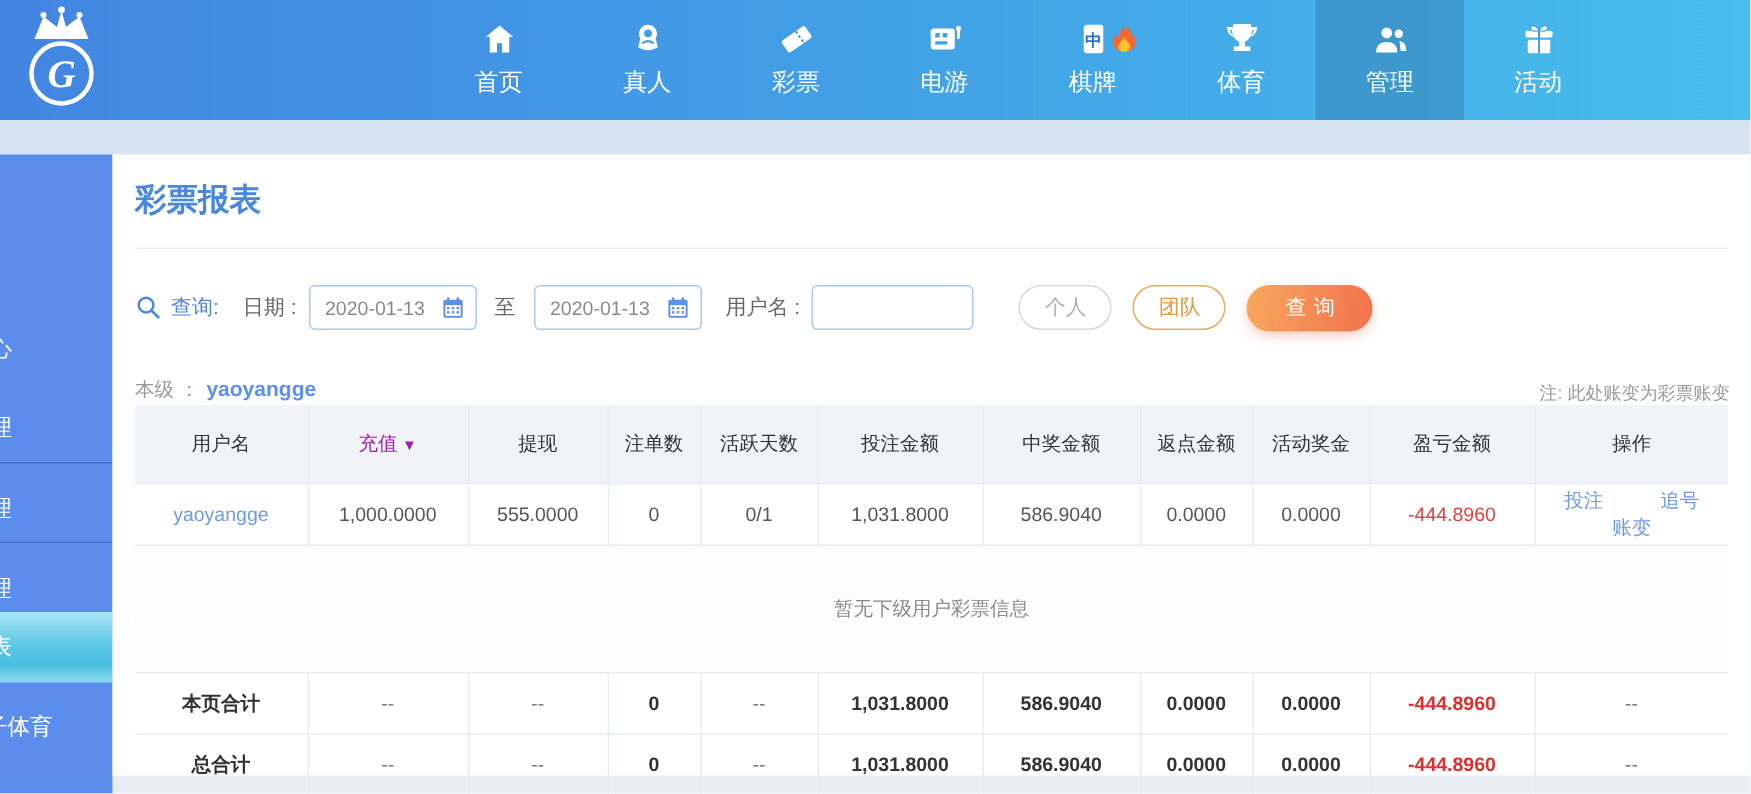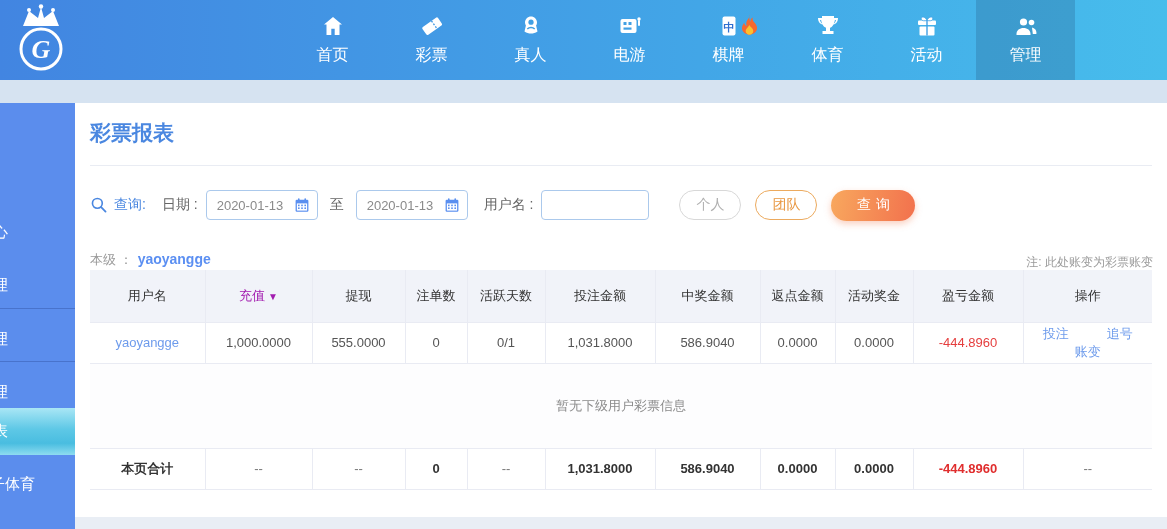--- a/index.html
+++ b/index.html
@@ -92,34 +92,34 @@
 
   <nav class="nav-items">
     <div class="nav-item">
       <svg class="nav-icon" viewBox="0 0 24 24">
         <path d="M12 3l9 7.5h-2.5V21h-4.8v-6.2h-3.4V21H5.5V10.5H3z" fill="#fff"></path>
       </svg>
       <span class="lbl">首页</span>
     </div>
     <div class="nav-item">
       <svg class="nav-icon" viewBox="0 0 24 24">
+        <path d="M12 2.5c3.3 0 6 2.7 6 6 0 1.2-.3 2.2-.9 3.1l1.4 5.9c-2.1 1.4-4.3 2-6.5 2s-4.4-.6-6.5-2l1.4-5.9c-.6-.9-.9-2-.9-3.1 0-3.3 2.7-6 6-6z" fill="#fff"></path>
+        <circle cx="12" cy="8.2" r="2.6" fill="#41a0e4"></circle>
+        <path d="M8.3 15c1-1.1 2.2-1.6 3.7-1.6s2.7.5 3.7 1.6" stroke="#41a0e4" fill="none" stroke-width="1.5"></path>
+      </svg>
+      <span class="lbl">真人</span>
+    </div>
+    <div class="nav-item">
+      <svg class="nav-icon" viewBox="0 0 24 24">
         <g transform="rotate(-35 12 12)">
           <rect x="2.5" y="7.5" width="19" height="9.5" rx="1.5" fill="#fff"></rect>
           <line x1="14.5" y1="7.5" x2="14.5" y2="17" stroke="#3f97e2" stroke-width="1.3" stroke-dasharray="1.8 1.6"></line>
         </g>
       </svg>
       <span class="lbl">彩票</span>
-    </div>
-    <div class="nav-item">
-      <svg class="nav-icon" viewBox="0 0 24 24">
-        <path d="M12 2.5c3.3 0 6 2.7 6 6 0 1.2-.3 2.2-.9 3.1l1.4 5.9c-2.1 1.4-4.3 2-6.5 2s-4.4-.6-6.5-2l1.4-5.9c-.6-.9-.9-2-.9-3.1 0-3.3 2.7-6 6-6z" fill="#fff"></path>
-        <circle cx="12" cy="8.2" r="2.6" fill="#41a0e4"></circle>
-        <path d="M8.3 15c1-1.1 2.2-1.6 3.7-1.6s2.7.5 3.7 1.6" stroke="#41a0e4" fill="none" stroke-width="1.5"></path>
-      </svg>
-      <span class="lbl">真人</span>
     </div>
     <div class="nav-item">
       <svg class="nav-icon" viewBox="0 0 24 24">
         <rect x="2.5" y="5" width="16" height="14" rx="2" fill="#fff"></rect>
         <rect x="5.5" y="8" width="3" height="3" fill="#41a0e4"></rect>
         <rect x="10.5" y="8" width="3" height="3" fill="#41a0e4"></rect>
         <rect x="5.5" y="13.5" width="8" height="2.2" fill="#41a0e4"></rect>
         <rect x="20" y="6" width="2" height="6" rx="1" fill="#fff"></rect>
         <circle cx="21" cy="5" r="1.7" fill="#fff"></circle>
       </svg>
@@ -135,37 +135,37 @@
         <path d="M12 24c-2.5 0-4.4-1.8-4.4-4.2 0-1.6 1-2.7 2-3.8.8-.9 1.6-1.8 2.1-3.1.8 1.1 1.7 2.1 2.5 3 1 1.2 2.1 2.3 2.1 3.9.1 2.4-1.8 4.2-4.3 4.2z" fill="#fcc12e"></path>
       </svg>
       <span class="lbl">棋牌</span>
     </div>
     <div class="nav-item">
       <svg class="nav-icon" viewBox="0 0 24 24">
         <path d="M6 2h12v2h4c0 3.5-2 6-4.6 6.5-.8 1.8-2.2 3-3.4 3.3V17h3.5v3H6.5v-3H10v-3.2c-1.2-.4-2.6-1.5-3.4-3.3C4 10 2 7.5 2 4h4V2zm-2 4c.2 1.5 1 2.9 2.2 3.6C5.6 8.5 5.2 7.3 5.1 6H4zm16 0h-1.1c-.1 1.3-.5 2.5-1.1 3.6C19 8.9 19.8 7.5 20 6z" fill="#fff"></path>
       </svg>
       <span class="lbl">体育</span>
     </div>
+    <div class="nav-item active">
+      <svg class="nav-icon" viewBox="0 0 24 24">
+        <circle cx="9.5" cy="8" r="3.6" fill="#fff"></circle>
+        <path d="M2.5 20c0-3.8 3.1-6 7-6s7 2.2 7 6v1h-14z" fill="#fff"></path>
+        <circle cx="17.5" cy="8.5" r="2.8" fill="#fff"></circle>
+        <path d="M18 13.4c2.6.5 4.4 2.4 4.4 5.2v1.4h-3.6z" fill="#fff"></path>
+      </svg>
+      <span class="lbl">管理</span>
+    </div>
     <div class="nav-item">
       <svg class="nav-icon" viewBox="0 0 24 24">
         <rect x="3" y="6.5" width="18" height="4.5" rx="1" fill="#fff"></rect>
         <rect x="4.5" y="12.5" width="15" height="9" rx="1" fill="#fff"></rect>
         <path d="M12 6.5C10 1.8 5.3 2.3 6.4 5.4 7 7 9.5 7 12 6.5zm0 0c2-4.7 6.7-4.2 5.6-1.1-.6 1.6-3.1 1.6-5.6 1.1z" fill="#fff" stroke="#41a0e4" stroke-width=".8"></path>
         <line x1="12" y1="6.5" x2="12" y2="21.5" stroke="#41a0e4" stroke-width="1.4"></line>
       </svg>
       <span class="lbl">活动</span>
-    </div>
-    <div class="nav-item active">
-      <svg class="nav-icon" viewBox="0 0 24 24">
-        <circle cx="9.5" cy="8" r="3.6" fill="#fff"></circle>
-        <path d="M2.5 20c0-3.8 3.1-6 7-6s7 2.2 7 6v1h-14z" fill="#fff"></path>
-        <circle cx="17.5" cy="8.5" r="2.8" fill="#fff"></circle>
-        <path d="M18 13.4c2.6.5 4.4 2.4 4.4 5.2v1.4h-3.6z" fill="#fff"></path>
-      </svg>
-      <span class="lbl">管理</span>
     </div>
   </nav>
 </header>
 
 <div class="strip"></div>
 
 <aside class="sidebar">
   <div class="sb-item" style="top:120px; left:-7px;"><span>心</span></div>
   <div class="sb-item" style="top:173px; left:-7px;"><span>理</span></div>
   <div class="sb-div" style="top:205px;"></div>
@@ -292,15 +292,28 @@
         <td class="muted">--</td>
         <td>0</td>
         <td class="muted">--</td>
         <td>1,031.8000</td>
         <td>586.9040</td>
         <td>0.0000</td>
         <td>0.0000</td>
         <td class="red">-444.8960</td>
         <td class="muted">--</td>
       </tr>
+      <tr class="total">
+        <td>总合计</td>
+        <td class="muted">--</td>
+        <td class="muted">--</td>
+        <td>0</td>
+        <td class="muted">--</td>
+        <td>1,031.8000</td>
+        <td>586.9040</td>
+        <td>0.0000</td>
+        <td>0.0000</td>
+        <td class="red">-444.8960</td>
+        <td class="muted">--</td>
+      </tr>
     </tbody>
   </table>
 </main>
 
 </body></html>

